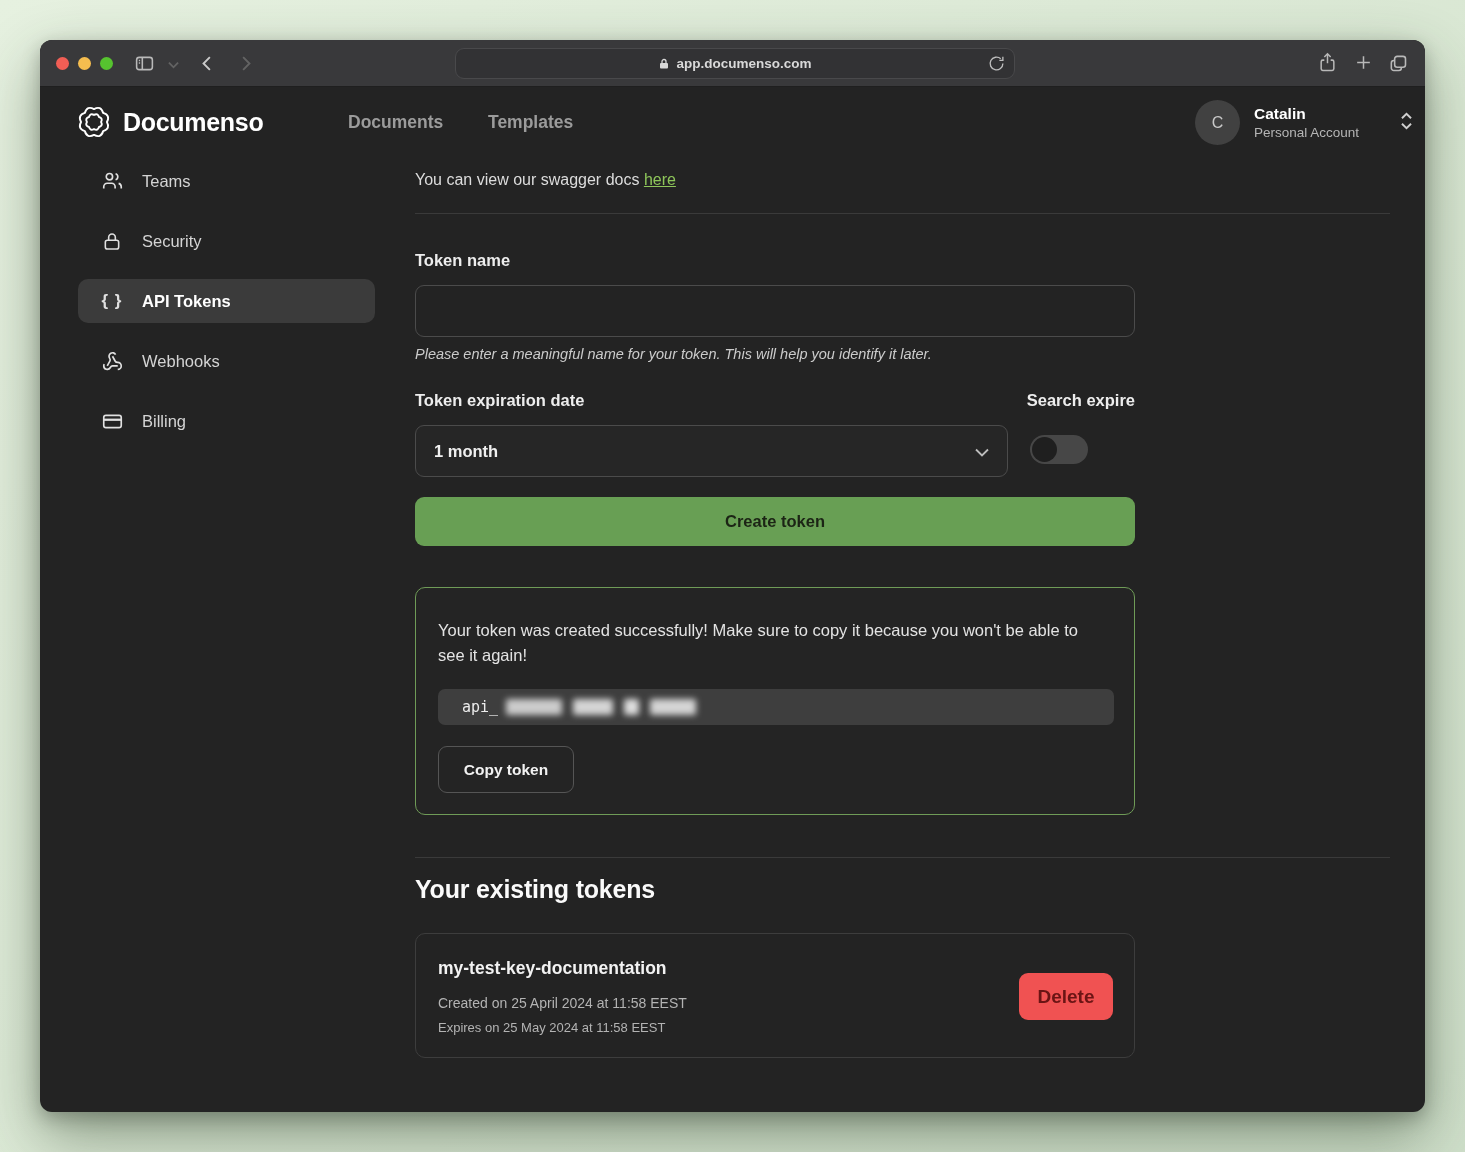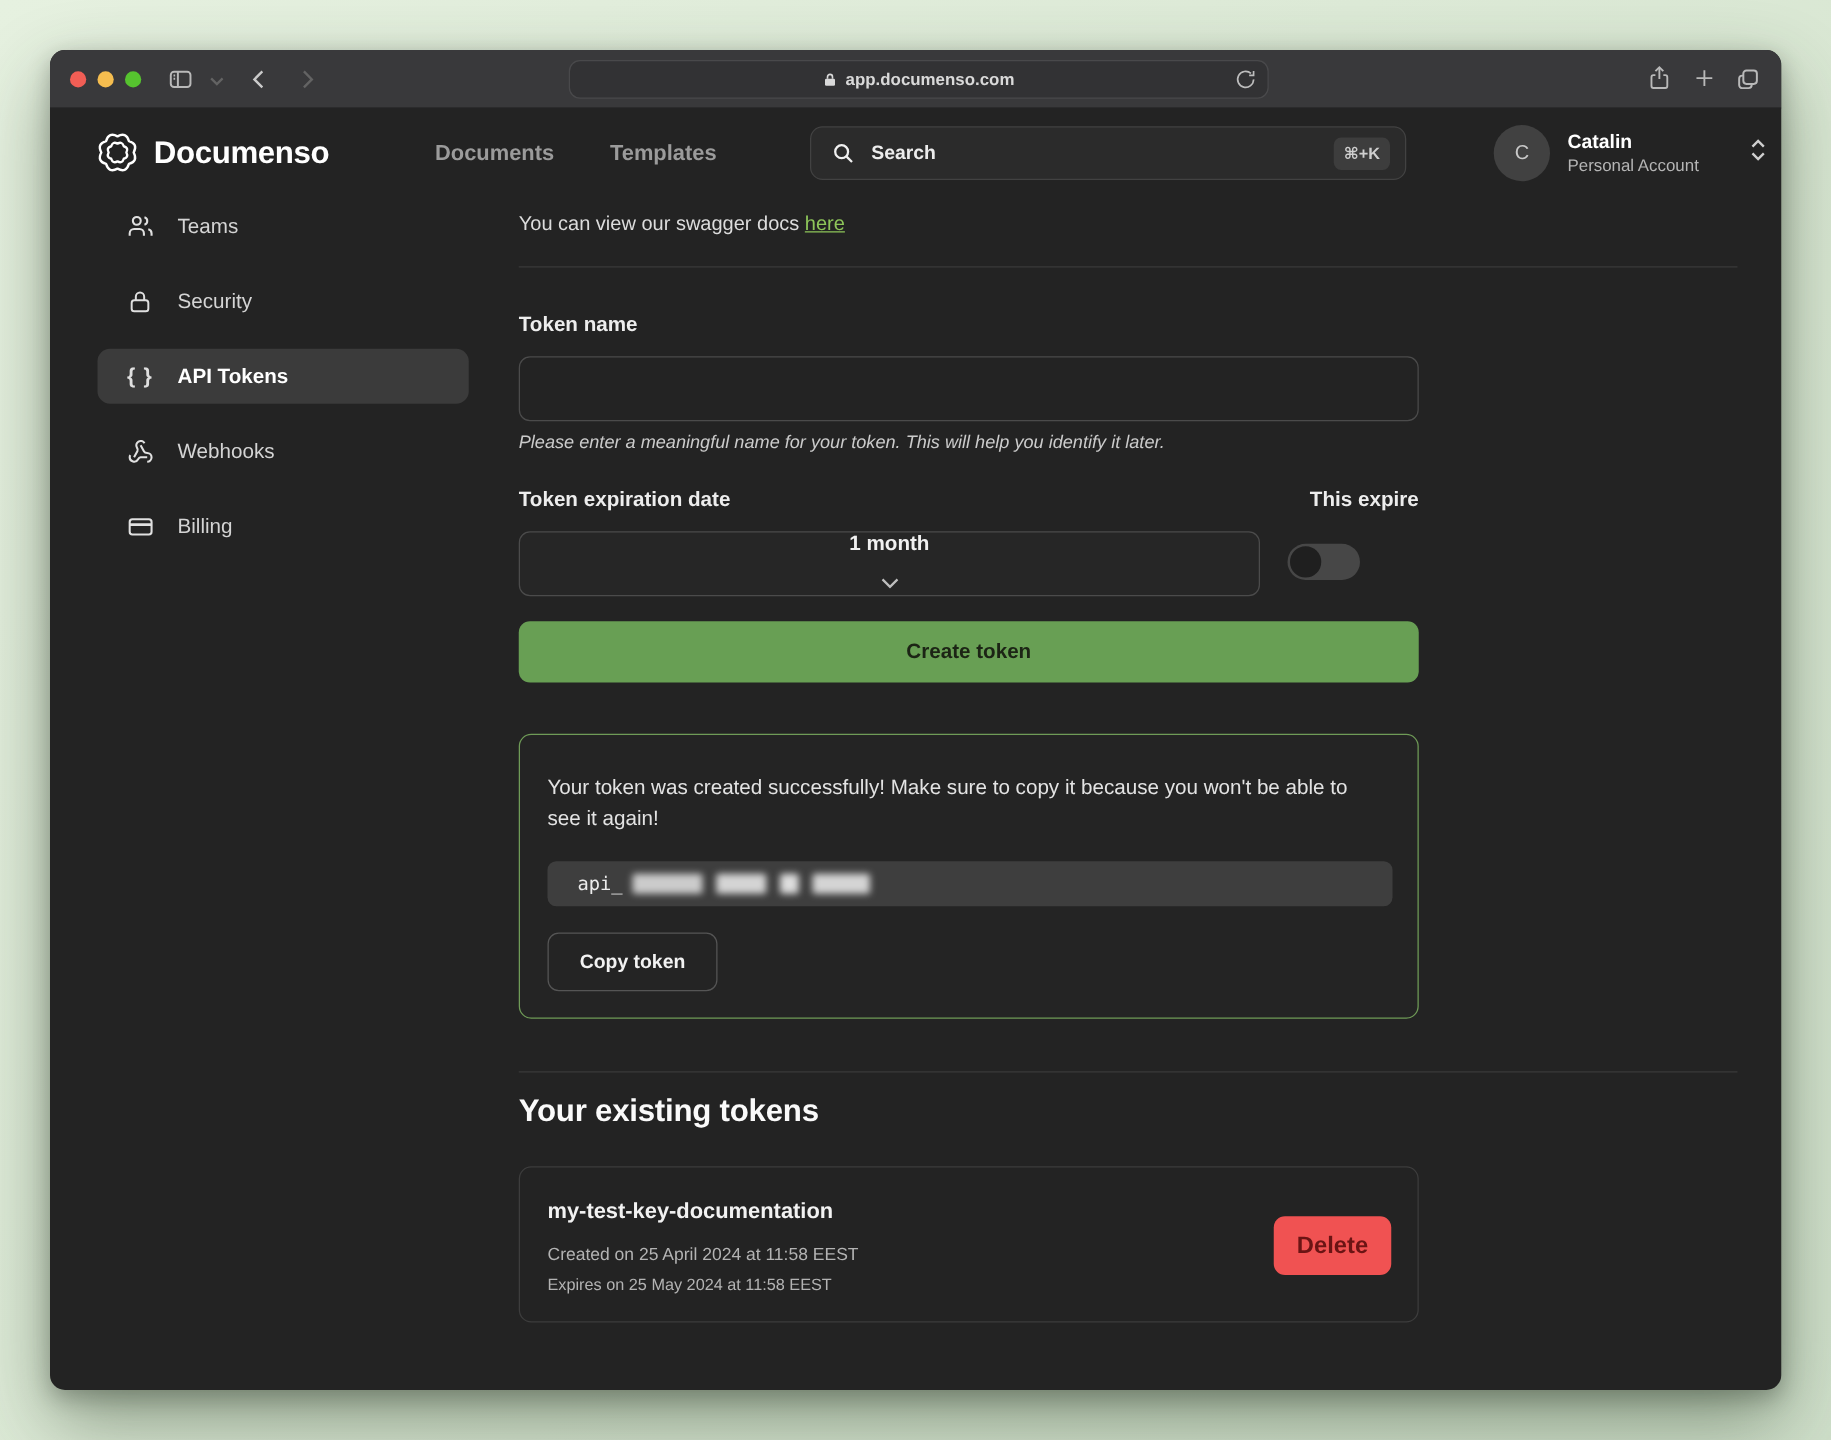--- a/index.html
+++ b/index.html
@@ -62,21 +62,21 @@
   .field-label { position:absolute; font-size:16.5px; font-weight:600; color:#ededed; }
   .tn-label { top:92px; left:0; }
   .tn-input { position:absolute; top:126px; left:0; width:720px; height:52px; background:transparent; border:1px solid #4b4b4b; border-radius:9px; color:#eee; font-size:16px; padding:0 16px; outline:none; font-family:inherit; }
   .tn-help { position:absolute; top:187px; left:0; font-size:14.5px; font-style:italic; color:#cbcbcb; }
   .exp-label { top:232px; left:0; }
   .never-label { top:232px; left:465px; width:255px; text-align:right; right:auto; }
   .select {
     position:absolute; top:266px; left:0; width:593px; height:52px;
     border:1px solid #4b4b4b; border-radius:9px; background:#262626;
     display:flex; align-items:center; justify-content:space-between; padding:0 18px;
-    color:#f0f0f0; font-size:16.5px; font-weight:600; cursor:pointer;flex-direction:column;
+    color:#f0f0f0; font-size:16.5px; font-weight:600; cursor:pointer;
   }
   .select .chev { color:#bdbdbd; }
   .toggle { position:absolute; top:276px; left:615px; width:58px; height:29px; background:#474747; border-radius:15px; cursor:pointer; }
   .knob { position:absolute; left:2px; top:2px; width:25px; height:25px; border-radius:50%; background:#1f1f1f; }
   .create-btn {
     position:absolute; top:338px; left:0; width:720px; height:49px;
     background:#689f54; border:none; border-radius:9px;
     color:#1c2415; font-size:16.5px; font-weight:600; cursor:pointer; font-family:inherit;
   }
   .success {
@@ -188,30 +188,20 @@
           <path d="M27.5,16 Q30.78,22.13 24.13,24.13 Q22.13,30.78 16,27.5 Q9.87,30.78 7.87,24.13 Q1.22,22.13 4.5,16 Q1.22,9.87 7.87,7.87 Q9.87,1.22 16,4.5 Q22.13,1.22 24.13,7.87 Q30.78,9.87 27.5,16 Z"></path>
           <path d="M22.3,16 Q24.13,19.37 20.45,20.45 Q19.37,24.13 16,22.3 Q12.63,24.13 11.55,20.45 Q7.87,19.37 9.7,16 Q7.87,12.63 11.55,11.55 Q12.63,7.87 16,9.7 Q19.37,7.87 20.45,11.55 Q24.13,12.63 22.3,16 Z"></path>
         </svg>
       </span>
       <span class="name">Documenso</span>
     </div>
 
     <span class="navlink" style="left:308px;">Documents</span>
     <span class="navlink" style="left:448px;">Templates</span>
 
-    <div class="searchbar">
-      <span style="display:flex;color:#f0f0f0;">
-        <svg width="19" height="19" viewBox="0 0 24 24" fill="none" stroke="currentColor" stroke-width="2.3">
-            <circle cx="10.5" cy="10.5" r="6.5"></circle>
-            <line x1="15.5" y1="15.5" x2="21" y2="21"></line>
-          </svg>
-      </span>
-      <span class="stext">Search</span>
-      <span class="kbd">⌘+K</span>
-    </div>
 
     <div class="account">
       <span class="avatar">C</span>
       <span class="acct-text">
         <div class="acct-name">Catalin</div>
         <div class="acct-type">Personal Account</div>
       </span>
       <span class="acct-chев">
         <svg width="15" height="20" viewBox="0 0 16 22" fill="none" stroke="currentColor" stroke-width="2.1">
             <polyline points="3,8 8,3 13,8"></polyline>
@@ -271,21 +261,21 @@
 
     <div class="swagger"><span>You can view our swagger docs </span><a>here</a></div>
 
     <div class="hr h1"></div>
 
     <span class="field-label tn-label">Token name</span>
     <input class="tn-input" type="text" value="" style="">
     <div class="tn-help">Please enter a meaningful name for your token. This will help you identify it later.</div>
 
     <span class="field-label exp-label">Token expiration date</span>
-    <span class="field-label never-label">This expire</span>
+    <span class="field-label never-label">Search expire</span>
 
     <div class="select">
       <span>1 month</span>
       <span class="chev">
         <svg width="14" height="9" viewBox="0 0 14 9" fill="none" stroke="currentColor" stroke-width="1.8">
             <polyline points="1,1.5 7,7.5 13,1.5"></polyline>
           </svg>
       </span>
     </div>
 

